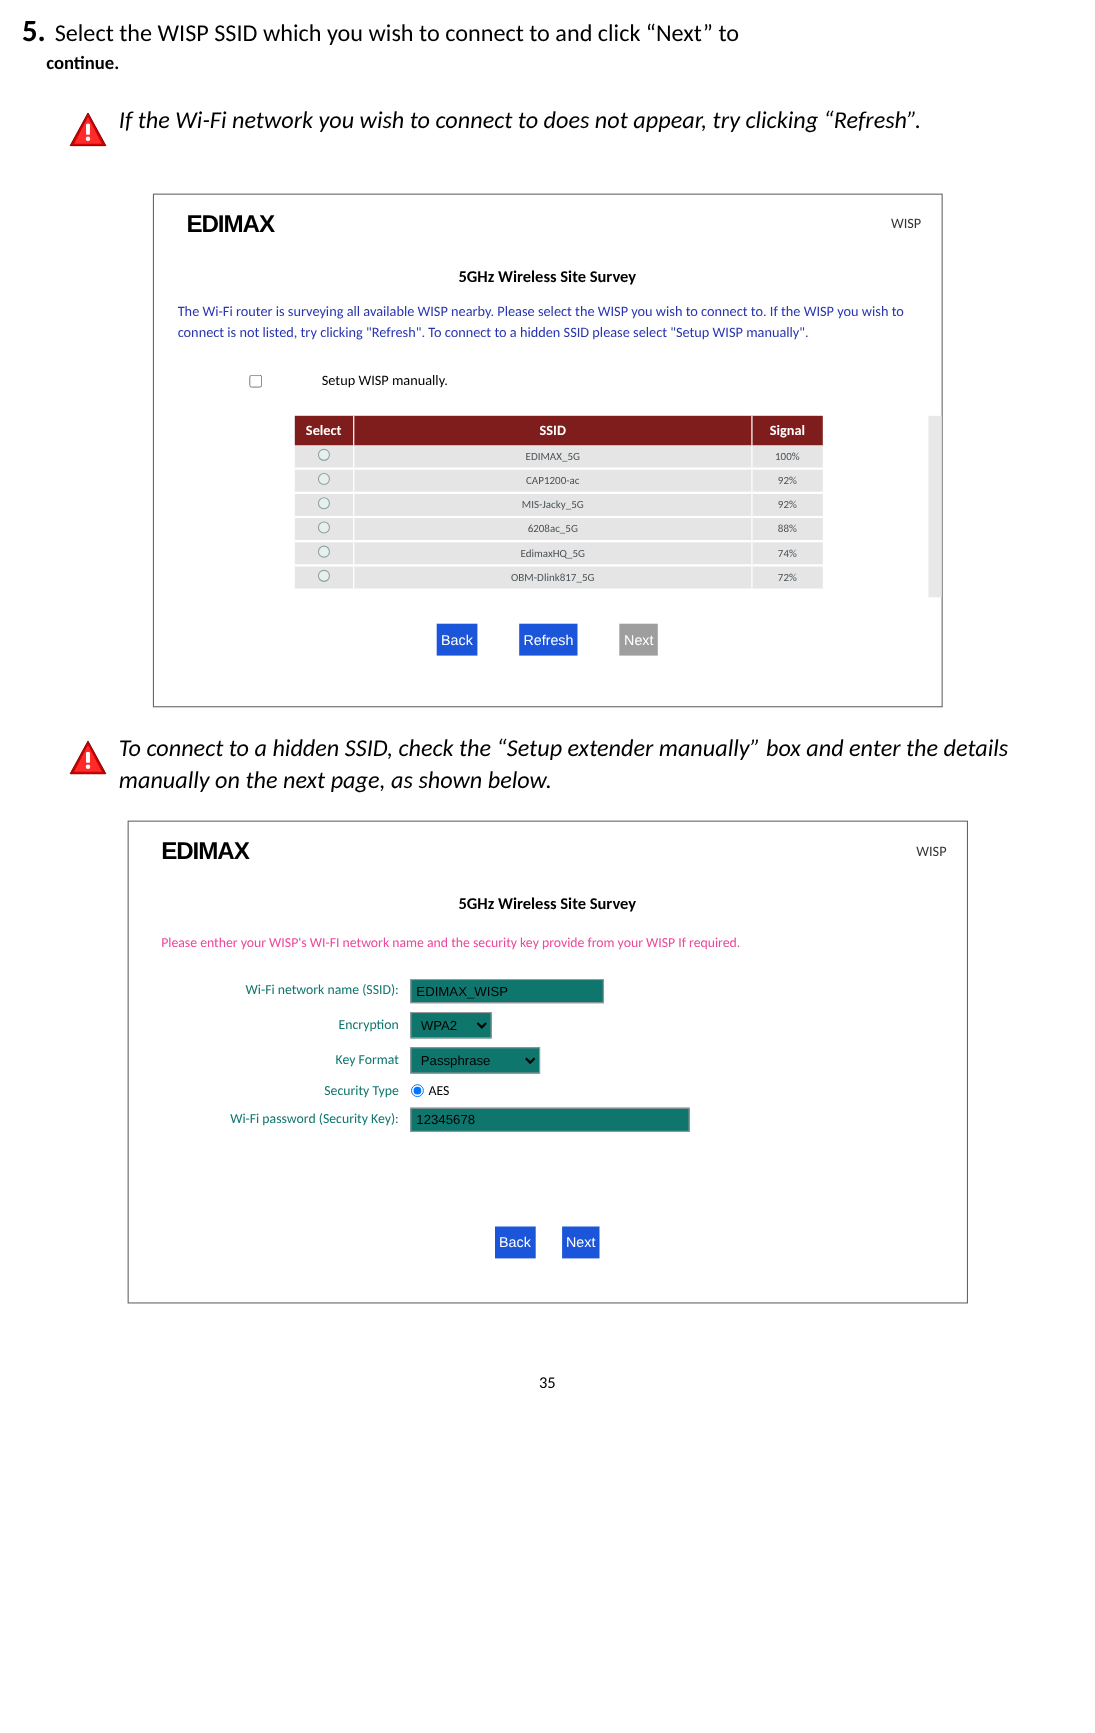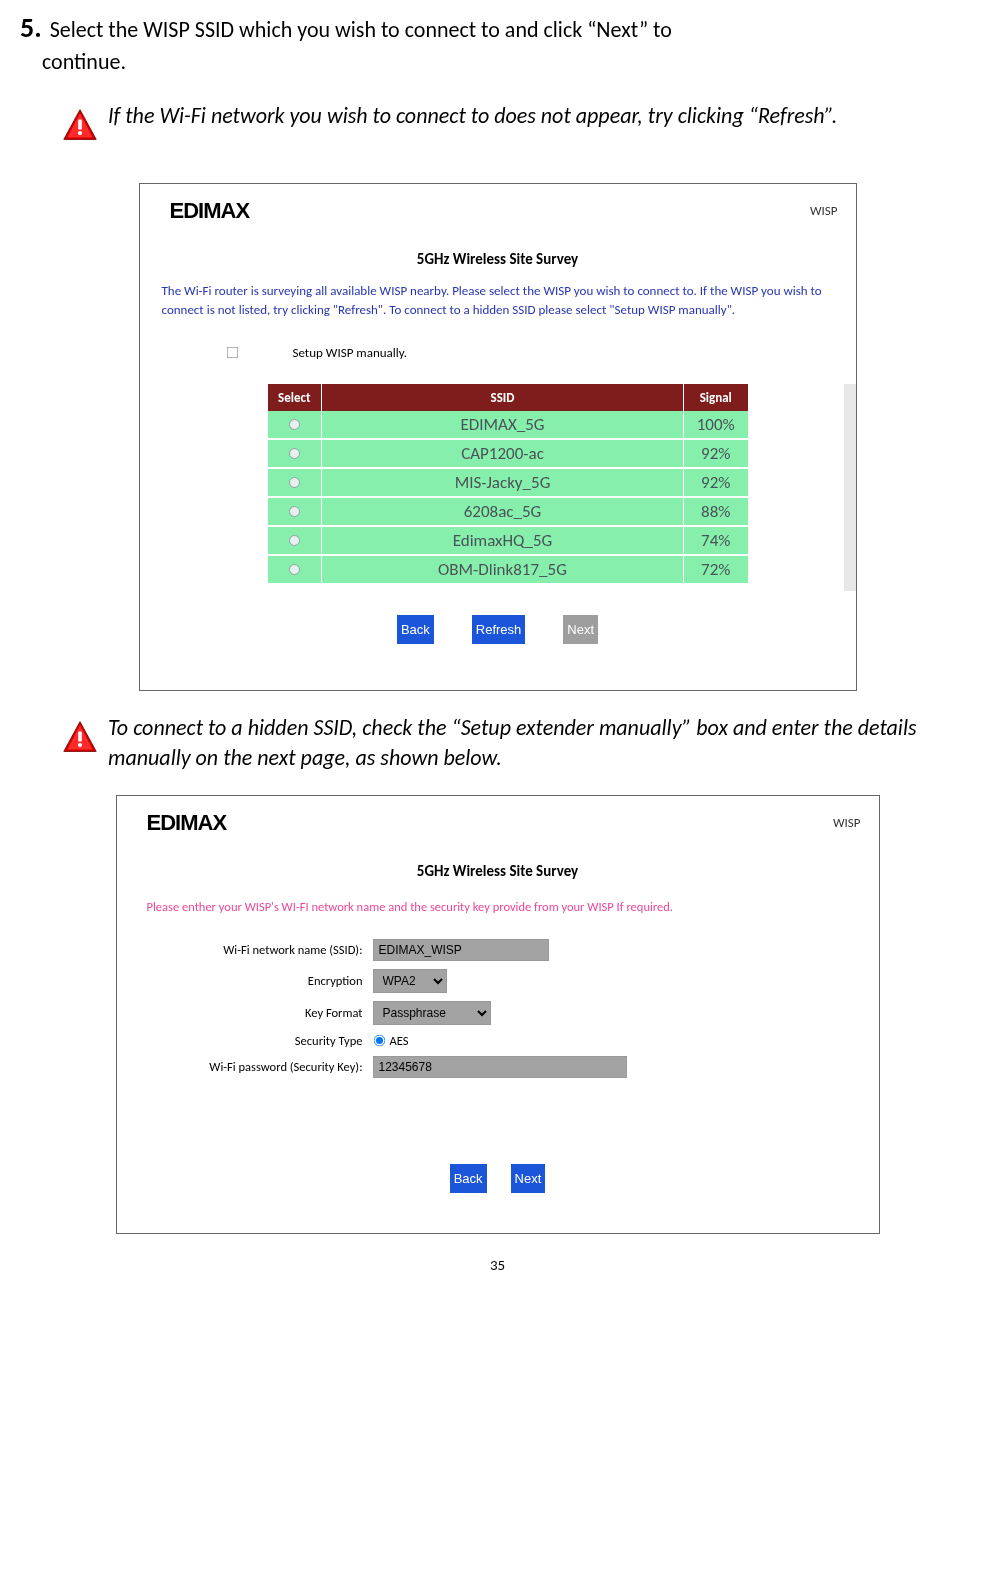--- a/index.html
+++ b/index.html
@@ -1,58 +1,58 @@
 <!DOCTYPE html>
 <html><head>
   <meta charset="utf-8">
   <style>
     * { box-sizing: border-box; margin: 0; padding: 0; }
     body { font-family: Calibri, Arial, sans-serif; width: 995px; background: #fff; color: #000; padding: 10px 20px 20px 20px; }
     .step-line { display: flex; align-items: baseline; margin-bottom: 2px; }
     .step-num { font-size: 28px; font-weight: bold; margin-right: 8px; }
     .step-text { font-size: 22px; line-height: 1.35; }
-    .step-cont { font-size: 22px; line-height: 1.35; margin-left: 22px; margin-bottom: 24px; }
+    .step-cont { font-size: 17px; line-height: 1.35; margin-left: 22px; margin-bottom: 24px; font-weight: bold; }
     .note { display: flex; align-items: flex-start; margin-left: 42px; margin-top: 12px; margin-bottom: 10px; }
     .note-icon { width: 36px; height: 36px; flex-shrink: 0; margin-right: 10px; margin-top: 6px; }
     .note-text { font-size: 22px; font-weight: normal; font-style: italic; line-height: 1.35; }
     .panel { border: 1px solid #666; margin: 40px auto 10px auto; background: #fff; }
     .panel1 { width: 718px; }
     .panel2 { width: 764px; }
     .panel-header { display: flex; justify-content: space-between; align-items: center; padding: 14px 18px 8px 30px; }
     .brand { font-weight: 900; font-size: 22px; letter-spacing: -1px; font-family: Arial, sans-serif; }
     .mode-label { font-size: 13px; color: #333; }
     .panel-title { text-align: center; font-weight: bold; font-size: 15px; margin: 18px 0 14px 0; }
     .panel-desc { font-size: 13px; color: #2835b0; padding: 0 18px 12px 22px; line-height: 1.45; }
     .panel-desc2 { font-size: 12.5px; color: #ec4899; padding: 4px 30px 18px 30px; line-height: 1.5; }
     .manual-row { display: flex; align-items: center; padding: 14px 0 24px 86px; font-size: 13px; gap: 46px; }
     .manual-row input { margin-right: 8px; transform: scale(0.9); }
     .ssid-table { width: 480px; margin: 0 auto 6px 64px; border-collapse: collapse; font-size: 12px; }
     .ssid-table th { background: #7f1d1d; color: #fff; font-weight: bold; padding: 6px 4px; border-right: 1px solid #fff; font-size: 13px; }
     .ssid-table th:last-child { border-right: none; }
-    .ssid-table td { background: #86efac; text-align: center; padding: 3px 4px; border-bottom: 2px solid #fff; border-right: 1px solid #fff; color: #4a5358; font-size: 17px; }
+    .ssid-table td { background: #e5e5e5; text-align: center; padding: 3px 4px; border-bottom: 2px solid #fff; border-right: 1px solid #fff; color: #4a5358; font-size: 10px; }
     .ssid-table td:last-child { border-right: none; }
     .ssid-table td.sel { width: 54px; }
     .ssid-table td.sig { width: 64px; }
     .radio-dot { display: inline-block; width: 11px; height: 11px; border-radius: 50%; background: #e8f0ef; border: 1px solid #8ca3a1; position: relative; }
     .btn-row { display: flex; justify-content: center; gap: 38px; padding: 24px 0 46px 0; }
     .btn { padding: 7px 4px; font-size: 13px; color: #fff; border: none; font-weight: 500; cursor: pointer; }
     .btn-blue { background: #1b55d9; }
     .btn-grey { background: #9e9e9e; }
     .form-area { padding: 4px 40px 10px 40px; }
     .form-row { display: flex; align-items: center; margin-bottom: 8px; font-size: 12.5px; }
-    .form-label { width: 216px; text-align: right; padding-right: 10px; color: #000000; }
-    .form-input { border: 1px solid #999; padding: 3px 5px; font-size: 12px; background: #a3a3a3; }
+    .form-label { width: 216px; text-align: right; padding-right: 10px; color: #0f766e; }
+    .form-input { border: 1px solid #999; padding: 3px 5px; font-size: 12px; background: #0f766e; }
     .ssid-input { width: 176px; }
     .enc-select { width: 74px; }
     .fmt-select { width: 118px; }
     .pwd-input { width: 254px; }
     .sec-radio { display: flex; align-items: center; }
     .sec-radio input { margin-right: 4px; transform: scale(0.9); }
     .btn-row2 { display: flex; justify-content: center; gap: 24px; padding: 68px 0 40px 0; }
-    .page-num { text-align: center; font-size: 15px; margin-top: 22px; }
+    .page-num { text-align: center; font-size: 15px; margin-top: 64px; }
     .scrollbar { width: 12px; background: #e8e8e8; }
     .table-wrap { display: flex; margin-left: 64px; }
   </style>
 </head>
 <body>
 
 <div class="step-line">
   <span class="step-num">5.</span>
   <span class="step-text">Select the WISP SSID which you wish to connect to and click “Next” to</span>
 </div>

